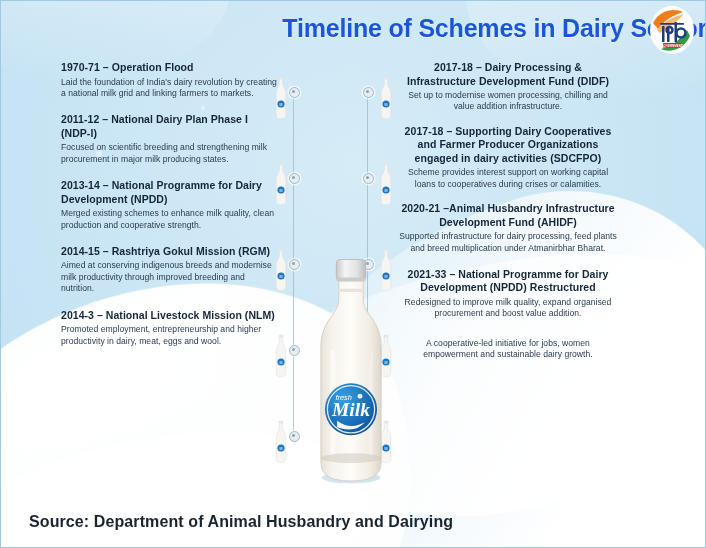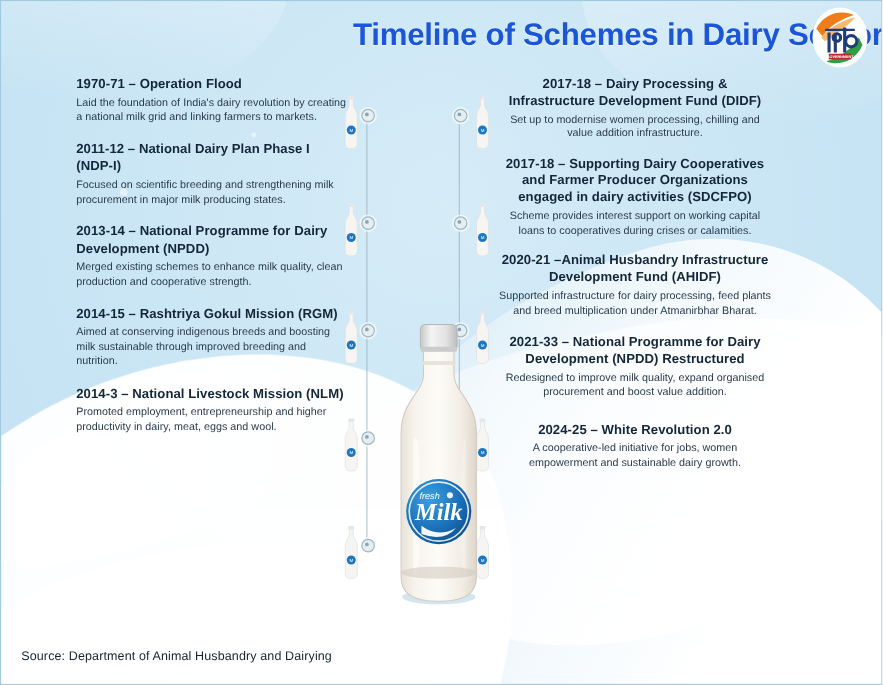--- a/index.html
+++ b/index.html
@@ -118,22 +118,22 @@
     width:3px;height:3px;border-radius:50%;background:#8aa6b6;
   }
 
   
   .mini-bottle{position:absolute;width:16px;height:46px;}
 
   
   .big-bottle{position:absolute;left:305px;top:252px;width:90px;height:232px;}
 
   .footer{
-    position:absolute;left:16px;bottom:16px;
-    font-size:10px;font-weight:normal;color:#182430;
+    position:absolute;left:28px;bottom:16px;
+    font-size:16px;font-weight:bold;color:#182430;
     letter-spacing:0.1px;
   }
 </style>
 </head>
 <body>
 
 <div id="infographic">
 
   <div class="splash-top-left"></div>
   <div class="splash-top-right"></div>
@@ -312,21 +312,21 @@
     <div class="entry" style="margin-top:14px;">
       <div class="entry-title">2011-12 – National Dairy Plan Phase I (NDP-I)</div>
       <div class="entry-desc">Focused on scientific breeding and strengthening milk procurement in major milk producing states.</div>
     </div>
     <div class="entry" style="margin-top:14px;">
       <div class="entry-title">2013-14 – National Programme for Dairy Development (NPDD)</div>
       <div class="entry-desc">Merged existing schemes to enhance milk quality, clean production and cooperative strength.</div>
     </div>
     <div class="entry" style="margin-top:14px;">
       <div class="entry-title">2014-15 – Rashtriya Gokul Mission (RGM)</div>
-      <div class="entry-desc">Aimed at conserving indigenous breeds and boosting milk sustainable through improved breeding and nutrition.</div>
+      <div class="entry-desc">Aimed at conserving indigenous breeds and modernise milk productivity through improved breeding and nutrition.</div>
     </div>
     <div class="entry" style="margin-top:14px;">
       <div class="entry-title">2014-3 – National Livestock Mission (NLM)</div>
       <div class="entry-desc">Promoted employment, entrepreneurship and higher productivity in dairy, meat, eggs and wool.</div>
     </div>
   </div>
 
   <div class="col col-right">
     <div class="entry">
       <div class="entry-title">2017-18 – Dairy Processing &amp; Infrastructure Development Fund (DIDF)</div>
@@ -338,19 +338,18 @@
     </div>
     <div class="entry" style="margin-top:12px;">
       <div class="entry-title">2020-21 –Animal Husbandry Infrastructure Development Fund (AHIDF)</div>
       <div class="entry-desc">Supported infrastructure for dairy processing, feed plants and breed multiplication under Atmanirbhar Bharat.</div>
     </div>
     <div class="entry" style="margin-top:14px;">
       <div class="entry-title">2021-33 – National Programme for Dairy Development (NPDD) Restructured</div>
       <div class="entry-desc">Redesigned to improve milk quality, expand organised procurement and boost value addition.</div>
     </div>
     <div class="entry" style="margin-top:18px;">
-      <div class="entry-title">2024-25 – White Revolution 2.0</div>
       <div class="entry-desc">A cooperative-led initiative for jobs, women empowerment and sustainable dairy growth.</div>
     </div>
   </div>
 
   <div class="footer">Source: Department of Animal Husbandry and Dairying</div>
 </div>
 
 </body></html>

